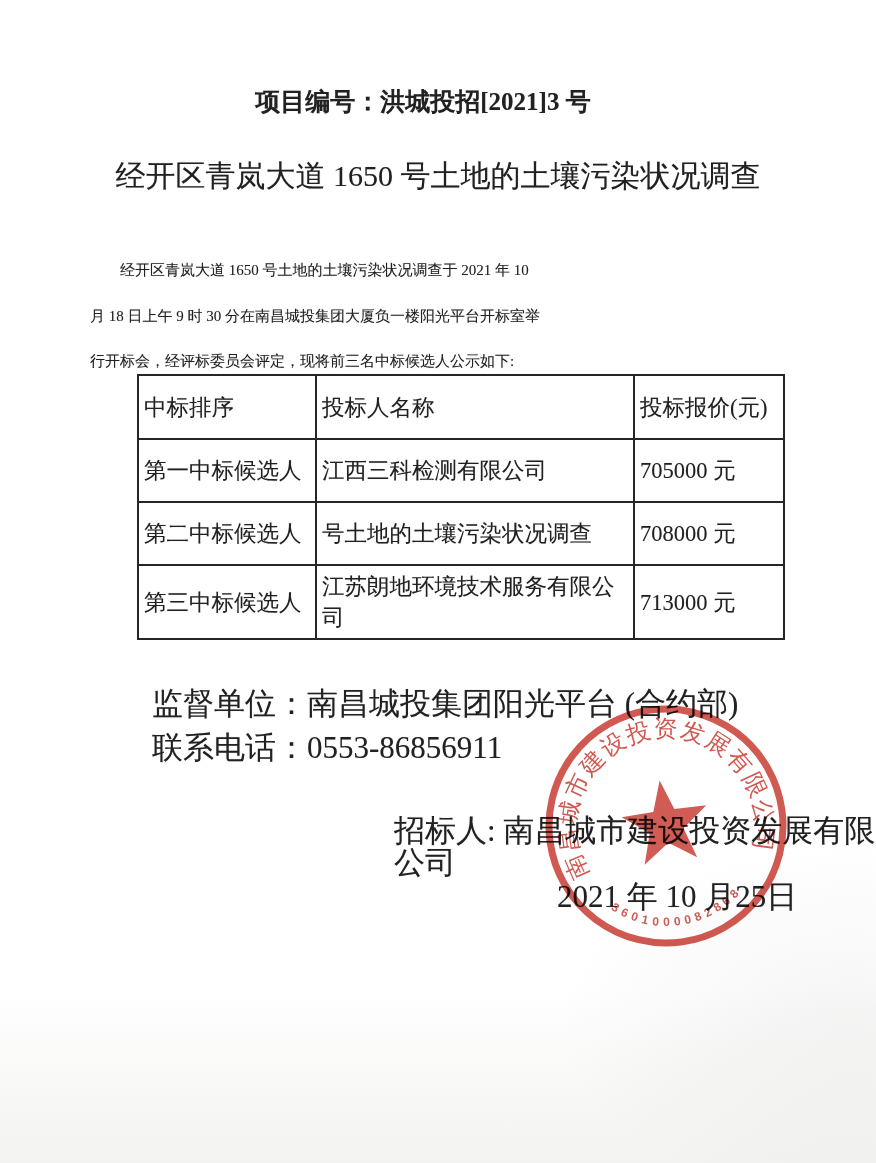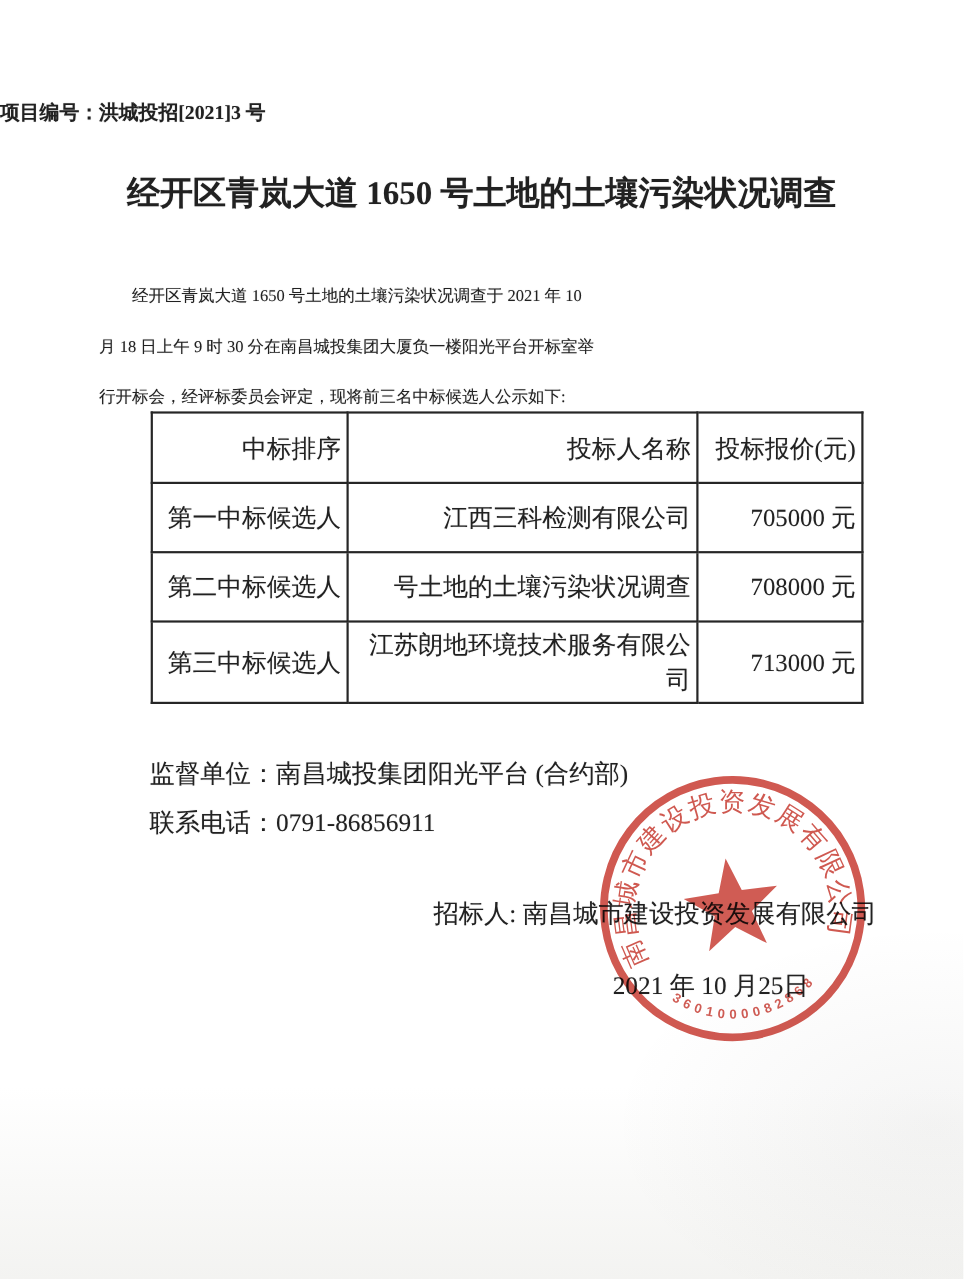--- a/index.html
+++ b/index.html
@@ -11,48 +11,48 @@
   .page{
     position:relative;width:876px;height:1163px;overflow:hidden;
     background:
       radial-gradient(420px 260px at 97% 88%, rgba(60,60,55,0.05), rgba(0,0,0,0) 70%),
       linear-gradient(#ffffff, #ffffff 85%, #f3f3f1);
     color:#212121;
   }
   .txt{ text-shadow:0 0 1px rgba(45,45,45,0.28); }
   .proj{
     position:absolute;top:88px;left:0;right:30px;
-    text-align:left;font-size:18px;font-weight:bold;line-height:28px;
+    text-align:center;font-size:25px;font-weight:bold;line-height:28px;
   }
   .title{
     position:absolute;top:152px;left:0;width:876px;
-    text-align:center;font-size:30px;font-weight:bold;line-height:48px;
+    text-align:center;font-size:30px;font-weight:normal;line-height:48px;
   }
   .para{
     position:absolute;left:90px;right:69px;
     font-size:15px;line-height:45.5px;text-align:justify;
   }
   .p1{top:248px;}
   .p2{top:598px;}
   .indent{text-indent:2em;}
   .bidtable{
     position:absolute;top:374px;left:137px;
     border-collapse:collapse;table-layout:fixed;width:646px;
     font-size:22.5px;color:#212121;
   }
   .bidtable th,.bidtable td{
-    border:2px solid #262626;text-align:right;vertical-align:middle;
+    border:2px solid #262626;text-align:left;vertical-align:middle;
     font-weight:normal;padding:5px;
   }
   .bidtable th{height:52px;}
   .bidtable td{height:51px;margin-top:44px;}
   .col-rank{width:178px;}
   .col-bidder{width:318px;}
   .col-price{width:150px;}
-  .line{position:absolute;font-size:23px;line-height:32px;}
+  .line{position:absolute;font-size:31px;line-height:32px;}
   .supervisor{top:688px;left:90px;right:84px;text-indent:2em;}
   .phone{top:732px;left:90px;right:84px;text-indent:2em;}
   .tenderer{top:815px;left:394px;}
   .dateline{top:865px;left:557px;margin-top:16px;}
   .seal{
     position:absolute;top:700px;left:540px;width:252px;height:252px;
     mix-blend-mode:multiply;opacity:0.88;
   }
 </style>
 </head>
@@ -97,21 +97,21 @@
     <tr>
       <td>第三中标候选人</td>
       <td>江苏朗地环境技术服务有限公司</td>
       <td>713000 元</td>
     </tr>
   </tbody>
     </table>
 
 
   <div class="line supervisor txt">监督单位：南昌城投集团阳光平台 (合约部)</div>
-  <div class="line phone txt">联系电话：0791-86856911</div>
+  <div class="line phone txt">联系电话：0553-86856911</div>
   <div class="line tenderer txt">招标人: 南昌城市建设投资发展有限公司</div>
   <div class="line dateline txt">2021 年 10 月25日</div>
 
   <svg class="seal" viewBox="0 0 252 252" xmlns="http://www.w3.org/2000/svg">
     <g transform="rotate(-8 126 126)" fill="none">
       <circle cx="126" cy="126" r="117" stroke="#c43127" stroke-width="7" opacity="0.92"></circle>
       <path d="M126,80 L136.6,110.4 L168.8,111.1 L143.1,130.6 L152.5,161.4 L126,143
                L99.5,161.4 L108.9,130.6 L83.2,111.1 L115.4,110.4 Z" fill="#c43127" opacity="0.9"></path>
       <path id="sealTopArc" d="M 44,164 A 90,90 0 1 1 208,164" fill="none"></path>
       <path id="sealBottomArc" d="M 30,154 A 100,100 0 0 0 222,154" fill="none"></path>

